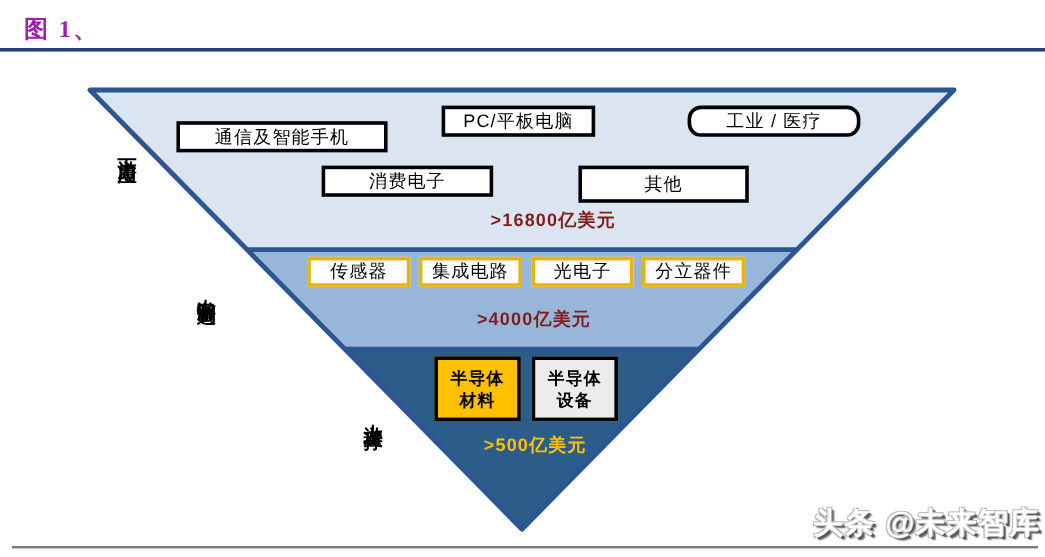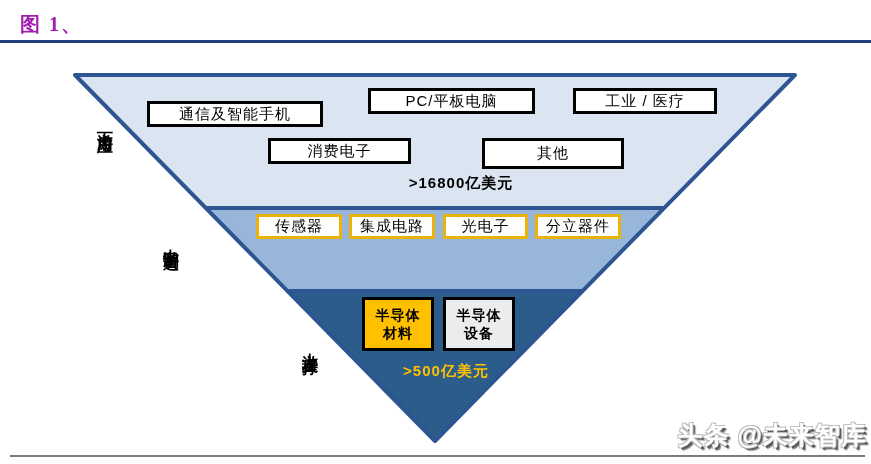--- a/index.html
+++ b/index.html
@@ -60,21 +60,21 @@
   }
   .box.gold-fill { background: #ffc000; }
   .box.gray-fill { background: #ececec; }
   
   .value {
     position: absolute;
     width: 170px;
     text-align: center;
     font-size: 15px;
     font-weight: bold;
-    color: #000000;
+    color: #7f1d1d;
     letter-spacing: 1px;
   }
   .value.gold-text { color: #ffc000; }
   
   .vlabel {
     position: absolute;
     writing-mode: vertical-rl;
     text-orientation: upright;
     font-size: 16px;
     font-weight: bold;
@@ -118,30 +118,31 @@
   <svg class="pyramid-svg" width="871" height="464" viewBox="0 0 871 464">
     <polygon points="75,75 795,75 664,208 206,208" fill="#dbe5f1"></polygon>
     <polygon points="206,208 664,208 582,291 288,291" fill="#98b6d9"></polygon>
     <polygon points="288,291 582,291 435,441" fill="#2b5c8a"></polygon>
     <line x1="206" y1="208" x2="664" y2="208" stroke="#2d5591" stroke-width="4"></line>
     <line x1="288" y1="291" x2="582" y2="291" stroke="#2d5591" stroke-width="4"></line>
     <polygon points="75,75 795,75 435,441" fill="none" stroke="#2d5591" stroke-width="4" stroke-linejoin="round"></polygon>
   </svg>
 
   <div class="box" style="left:147px; top:101px; width:176px; height:26px;text-align:right;">通信及智能手机</div>
-  <div class="box" style="left:368px; top:88px; width:167px; height:26px;">PC/平板电脑</div>
-  <div class="box" style="left:573px; top:88px; width:144px; height:26px;">工业 / 医疗</div>
+  <div class="box" style="left:368px; top:88px; width:128px; height:26px;">PC/平板电脑</div>
+  <div class="box" style="left:573px; top:88px; width:144px; height:26px;border-radius:11px;">工业 / 医疗</div>
   <div class="box" style="left:268px; top:138px; width:143px; height:26px;">消费电子</div>
   <div class="box" style="left:482px; top:138px; width:142px; height:31px;">其他</div>
   <div class="value" style="left:376px; top:174px;">&gt;16800亿美元</div>
 
   <div class="box gold-border" style="left:256px; top:214px; width:86px; height:25px;">传感器</div>
   <div class="box gold-border" style="left:349px; top:214px; width:86px; height:25px;">集成电路</div>
   <div class="box gold-border" style="left:443px; top:214px; width:85px; height:25px;">光电子</div>
   <div class="box gold-border" style="left:535px; top:214px; width:86px; height:25px;">分立器件</div>
+  <div class="value" style="left:360px; top:257px;">&gt;4000亿美元</div>
 
   <div class="box two-line gold-fill" style="left:362px; top:297px; width:72px; height:54px;">半导体
 材料</div>
   <div class="box two-line gray-fill" style="left:443px; top:297px; width:72px; height:54px;">半导体
 设备</div>
   <div class="value gold-text" style="left:361px; top:362px;">&gt;500亿美元</div>
 
   <div class="vlabel" style="left:94px; top:119px;">下游应用</div>
   <div class="vlabel" style="left:160px; top:236px;">中游制造</div>
   <div class="vlabel" style="left:299px; top:340px;">上游支撑</div>

